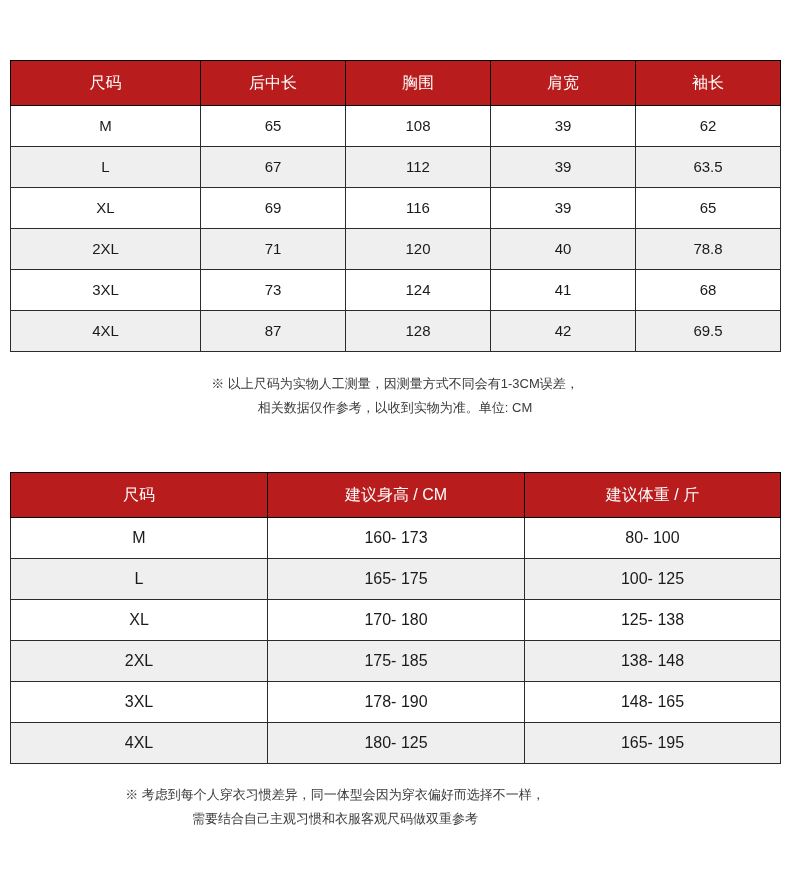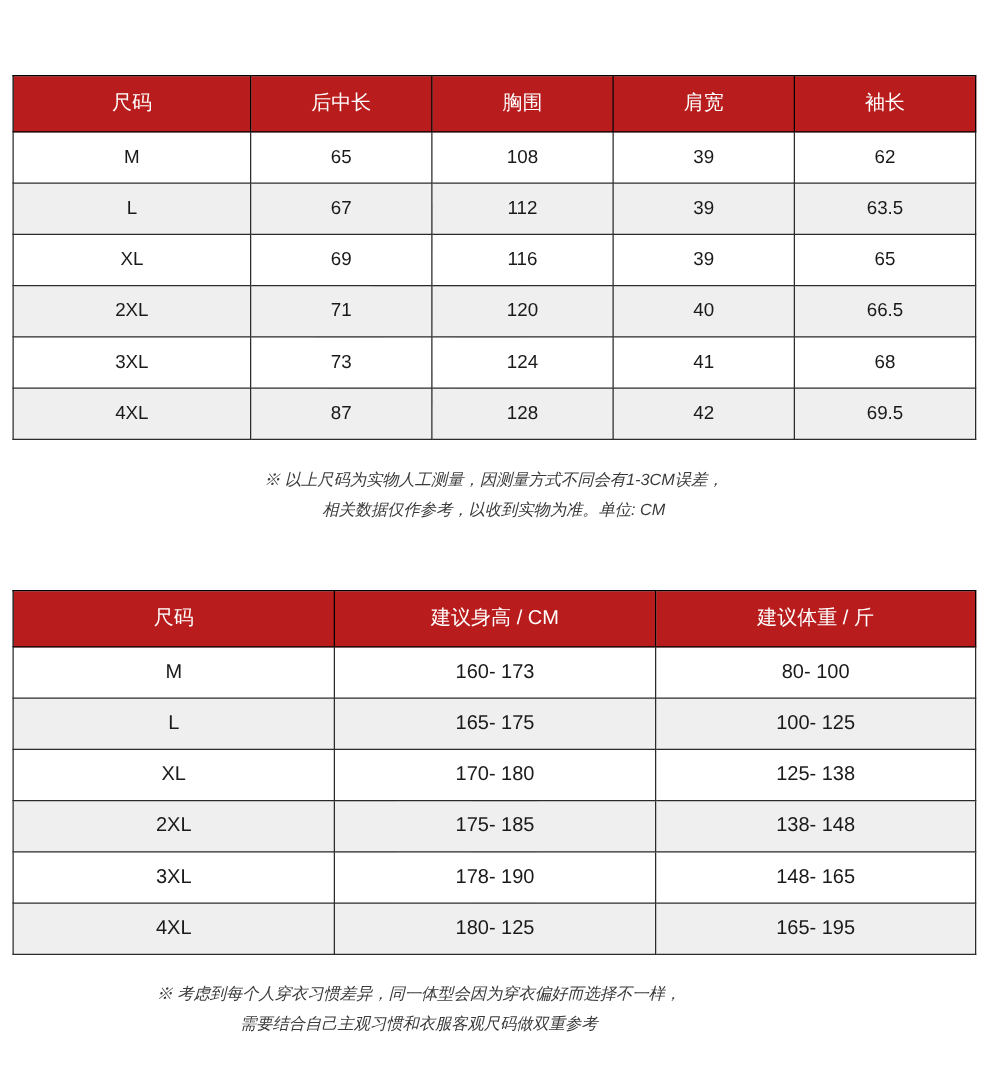--- a/index.html
+++ b/index.html
@@ -81,21 +81,20 @@
     background: #efefef;
   }
 
   .note {
     text-align: center;
     font-size: 13px;
     color: #3a3a3a;
     line-height: 24px;
     position: relative;
     z-index: 1;
-    font-style: italic;
   }
 
   
   #table-one {
     position: absolute;
     left: 10px;
     top: 60px;
     width: 770px;
   }
   #table-one col.c0 { width: 190px; }
@@ -186,21 +185,21 @@
           <td>69</td>
           <td>116</td>
           <td>39</td>
           <td>65</td>
         </tr>
         <tr class="row-shade">
           <td>2XL</td>
           <td>71</td>
           <td>120</td>
           <td>40</td>
-          <td>66.5</td>
+          <td>78.8</td>
         </tr>
         <tr class="row-light">
           <td>3XL</td>
           <td>73</td>
           <td>124</td>
           <td>41</td>
           <td>68</td>
         </tr>
         <tr class="row-shade">
           <td>4XL</td>

